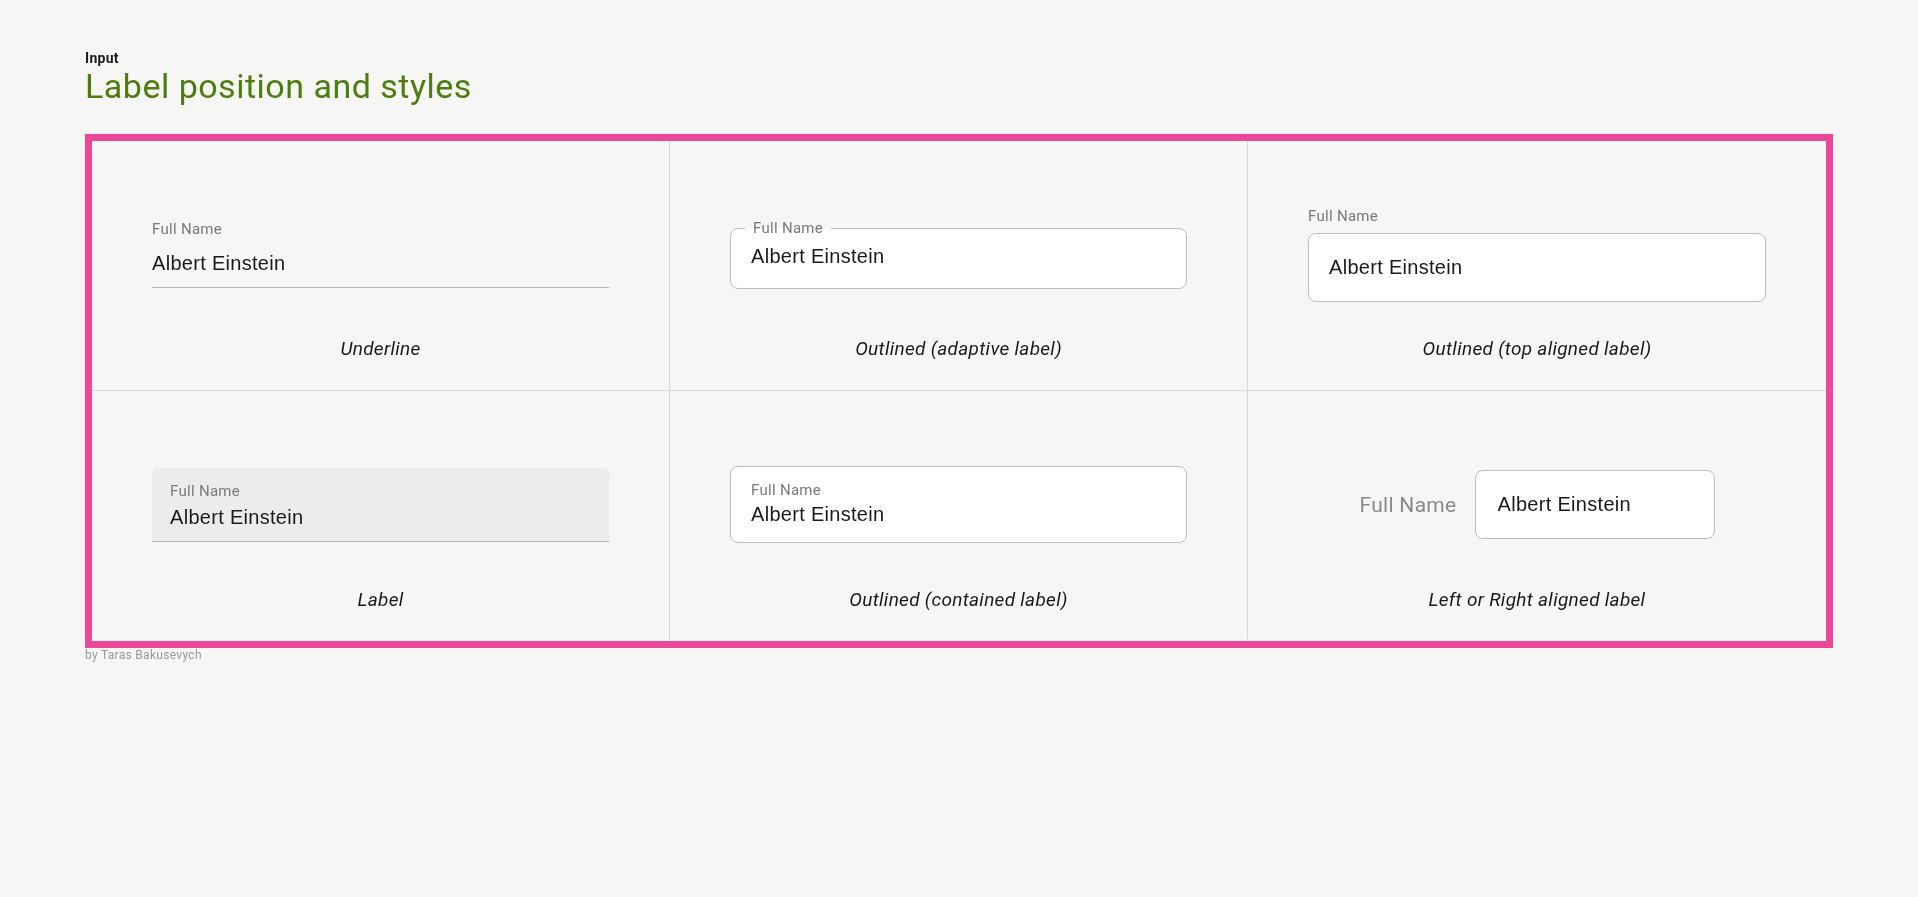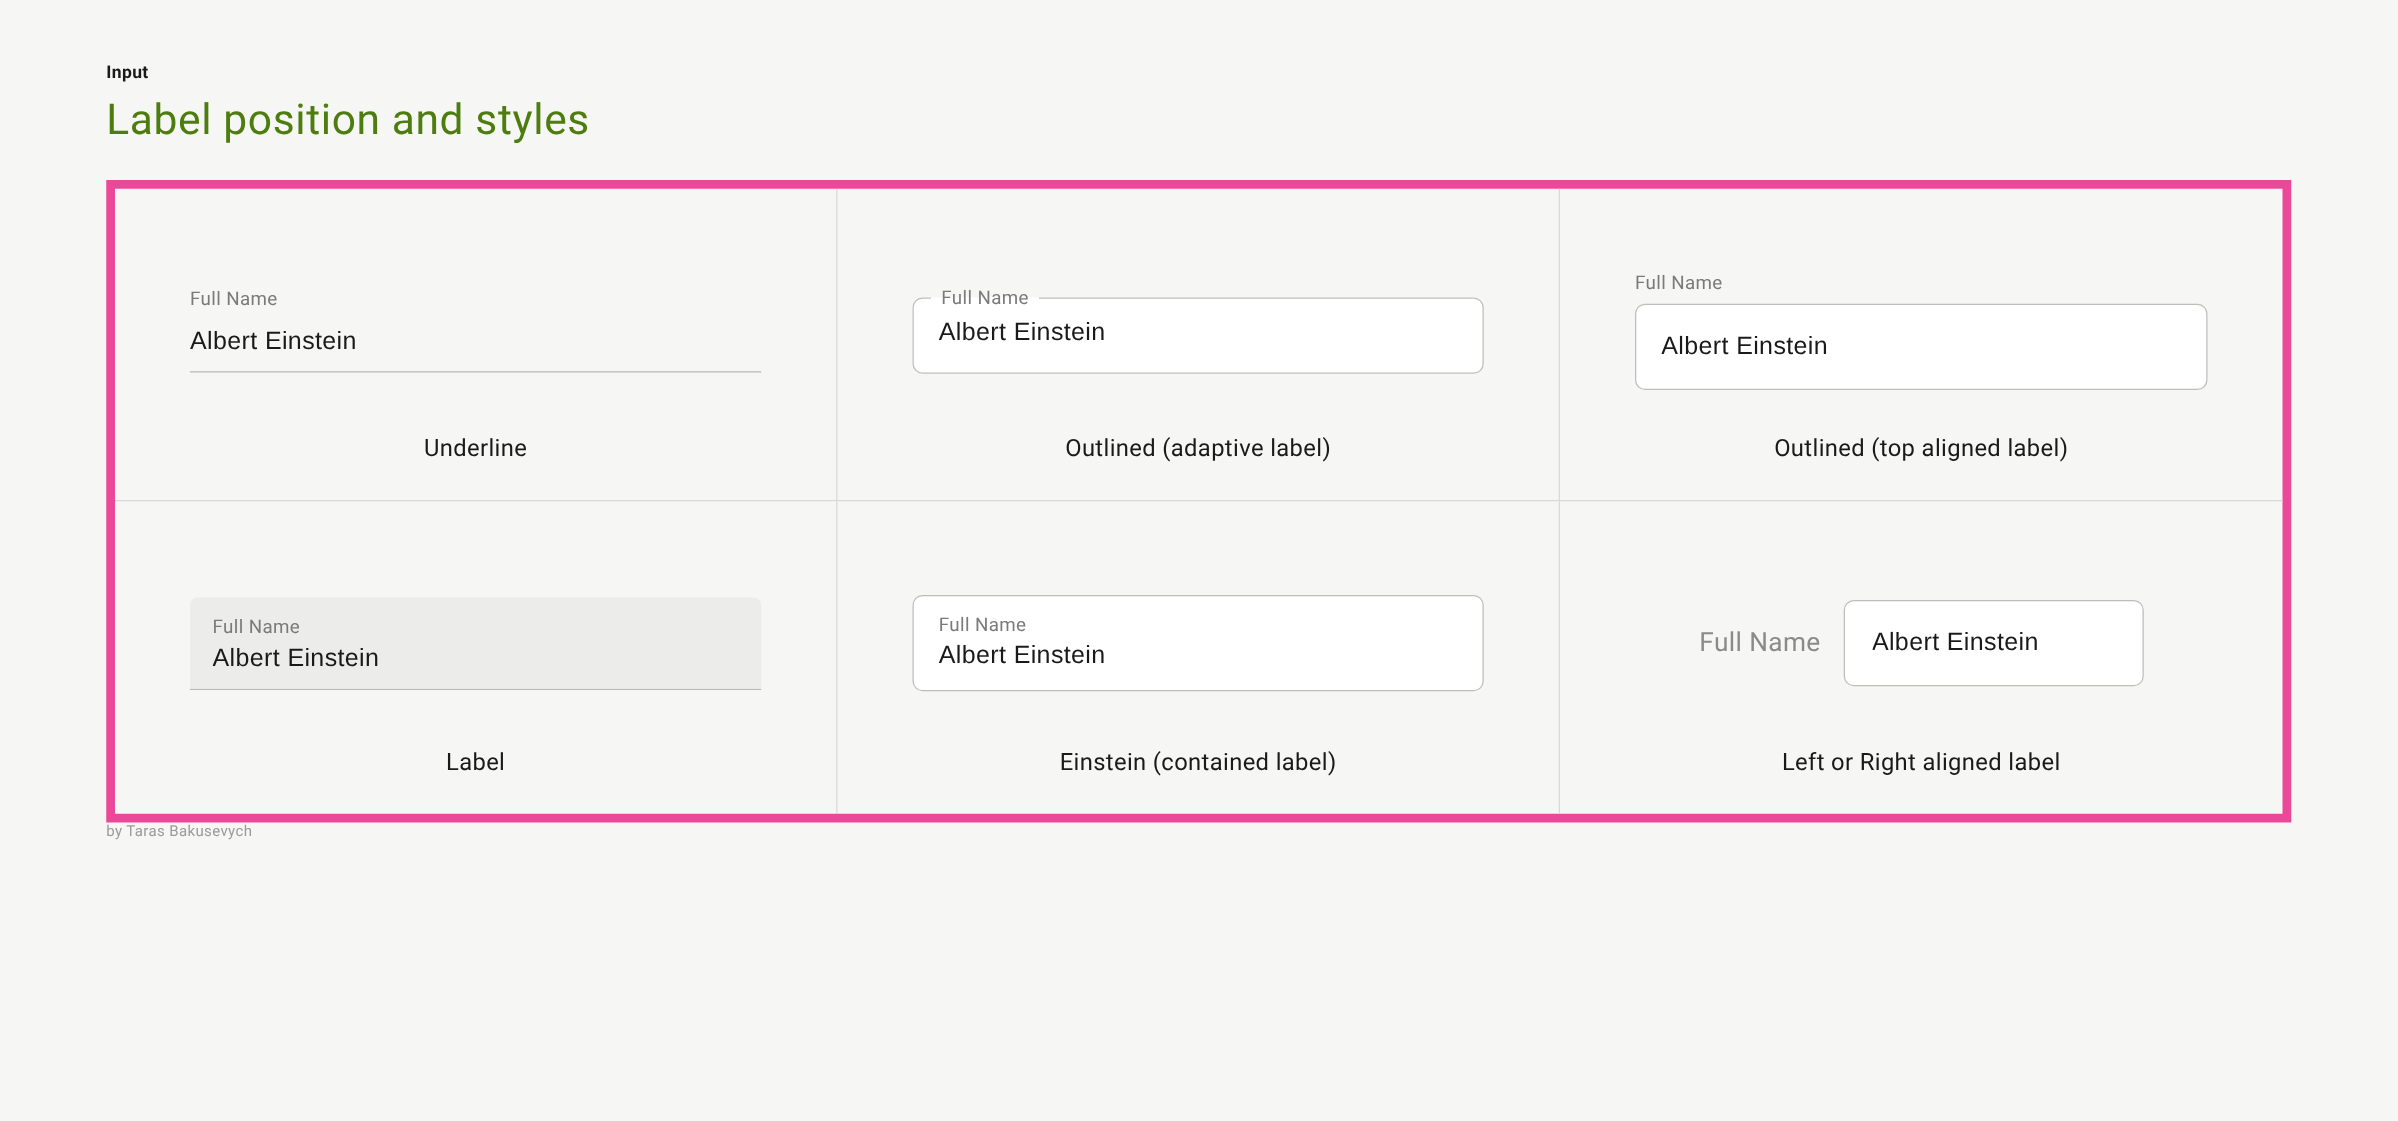--- a/index.html
+++ b/index.html
@@ -14,21 +14,21 @@
     color: #1a1a1a;
   }
   .header {
     margin-bottom: 28px;
   }
   .overline {
     font-size: 14px;
     font-weight: 700;
     color: #1a1a1a;
     letter-spacing: 0.3px;
-    margin-bottom: 10px;
+    margin-bottom: 0;
   }
   .title {
     font-size: 34px;
     font-weight: 400;
     color: #4d7c0f;
     letter-spacing: 0.5px;
   }
   .grid {
     display: grid;
     grid-template-columns: repeat(3, 1fr);
@@ -54,20 +54,21 @@
     justify-content: center;
     flex: 1;
   }
   .caption {
     font-size: 19px;
     font-weight: 400;
     color: #1a1a1a;
     text-align: center;
     letter-spacing: 0.3px;
     margin-top: 20px;
+    font-style: italic;
   }
 
   
   .underline-wrap {
     width: 100%;
   }
   .underline-label {
     font-size: 15px;
     color: #7a7a7a;
     margin-bottom: 10px;
@@ -269,21 +270,21 @@
     <div class="caption">Label</div>
   </div>
 
   <div class="cell">
     <div class="example-area">
       <div class="contained-wrap">
         <div class="contained-label">Full Name</div>
         <input class="contained-input" type="text" value="Albert Einstein" style="">
       </div>
     </div>
-    <div class="caption">Einstein (contained label)</div>
+    <div class="caption">Outlined (contained label)</div>
   </div>
 
   <div class="cell">
     <div class="example-area">
       <div class="side-wrap">
         <div class="side-label">Full Name</div>
         <input class="side-input" type="text" value="Albert Einstein" style="">
       </div>
     </div>
     <div class="caption">Left or Right aligned label</div>

